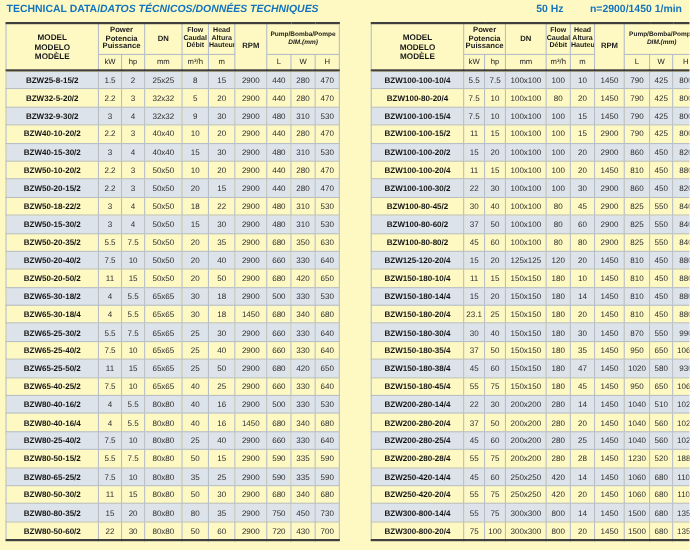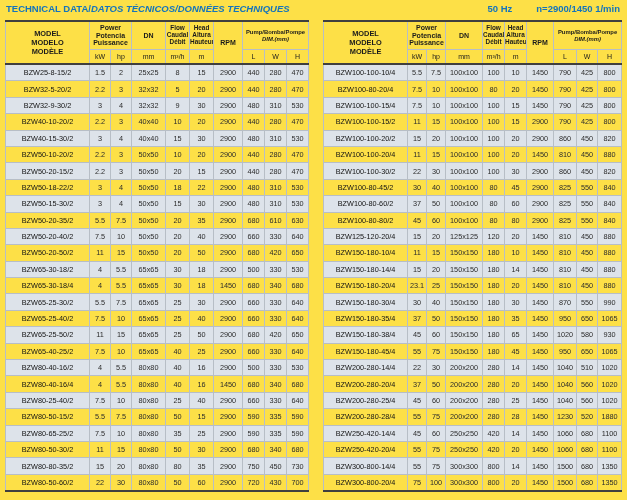--- a/index.html
+++ b/index.html
@@ -5,48 +5,48 @@
   :root{
     --accent-blue:#1374bd;
     --row-stripe:#dde3ea;
     --border-dark:#3f3f3f;
     --border-light:#b7bec6;
     --text:#2c2c2c;
   }
   html,body{margin:0;padding:0;background:#fff;}
   .page{
     width:627px;height:500px;box-sizing:border-box;
-    background:#fde047;padding:3px 5px 0 5px;
+    background:#fef9c3;padding:3px 5px 0 5px;
     font-family:"Liberation Sans",sans-serif;
     overflow:hidden;
   }
   .topbar{display:flex;justify-content:space-between;align-items:baseline;height:14px;margin-bottom:3px;}
   .title{font-size:9.5px;font-weight:bold;color:var(--accent-blue);white-space:nowrap;padding-left:1px;}
   .title .it{font-style:italic;}
   .note{display:flex;gap:24px;font-size:9.5px;font-weight:bold;color:var(--accent-blue);white-space:nowrap;padding-right:2px;}
-  .tables{display:flex;gap:14px;align-items:flex-start;}
+  .tables{display:flex;gap:28px;align-items:flex-start;}
   table.t{
     border-collapse:collapse;table-layout:fixed;
     border-top:2px solid var(--border-dark);
     border-bottom:2px solid var(--border-dark);
   }
   table.left{width:303px;}
   table.right{width:299px;}
   .t th,.t td{border:1px solid var(--border-light);padding:0;text-align:center;overflow:hidden;white-space:nowrap;}
   .t thead{border-bottom:2px solid var(--border-dark);}
   .t tr.names th{height:27px;vertical-align:middle;font-weight:bold;color:#1b1b1b;}
   .t tr.names th div{font-size:7px;line-height:7.6px;}
   .t tr.names th .bi{}
   .t tr.names th.model-h div{font-size:7.4px;line-height:9px;}
   .t tr.names th.small3 div{font-size:6.4px;line-height:6.8px;}
   .t tr.names th.dim div{font-size:5.9px;line-height:6.6px;font-style:italic;}
   .t tr.names th.dim div:first-child{font-style:normal;}
   .t tr.units th{height:13px;font-weight:normal;font-size:7px;color:#1b1b1b;vertical-align:middle;}
   .t tbody td{height:15.4px;font-size:7.3px;color:var(--text);vertical-align:middle;}
-  .t tbody td:first-child{font-weight:normal;color:#141414;}
+  .t tbody td:first-child{font-weight:bold;color:#141414;}
   .t tbody tr:nth-child(odd) td{background:var(--row-stripe);}
 </style>
 </head>
 <body>
 
 <div class="page">
   <div class="topbar">
     <div class="title"><span>TECHNICAL DATA/</span><span class="it">DATOS TÉCNICOS/DONNÉES TECHNIQUES</span></div>
     <div class="note">
       <span>50 Hz</span>
@@ -224,21 +224,21 @@
           </tr>
           <tr>
             <td>BZW50-20-35/2</td>
             <td>5.5</td>
             <td>7.5</td>
             <td>50x50</td>
             <td>20</td>
             <td>35</td>
             <td>2900</td>
             <td>680</td>
-            <td>610</td>
+            <td>350</td>
             <td>630</td>
           </tr>
           <tr>
             <td>BZW50-20-40/2</td>
             <td>7.5</td>
             <td>10</td>
             <td>50x50</td>
             <td>20</td>
             <td>40</td>
             <td>2900</td>
@@ -678,21 +678,21 @@
             <td>950</td>
             <td>650</td>
             <td>1065</td>
           </tr>
           <tr>
             <td>BZW150-180-38/4</td>
             <td>45</td>
             <td>60</td>
             <td>150x150</td>
             <td>180</td>
-            <td>65</td>
+            <td>47</td>
             <td>1450</td>
             <td>1020</td>
             <td>580</td>
             <td>930</td>
           </tr>
           <tr>
             <td>BZW150-180-45/4</td>
             <td>55</td>
             <td>75</td>
             <td>150x150</td>

